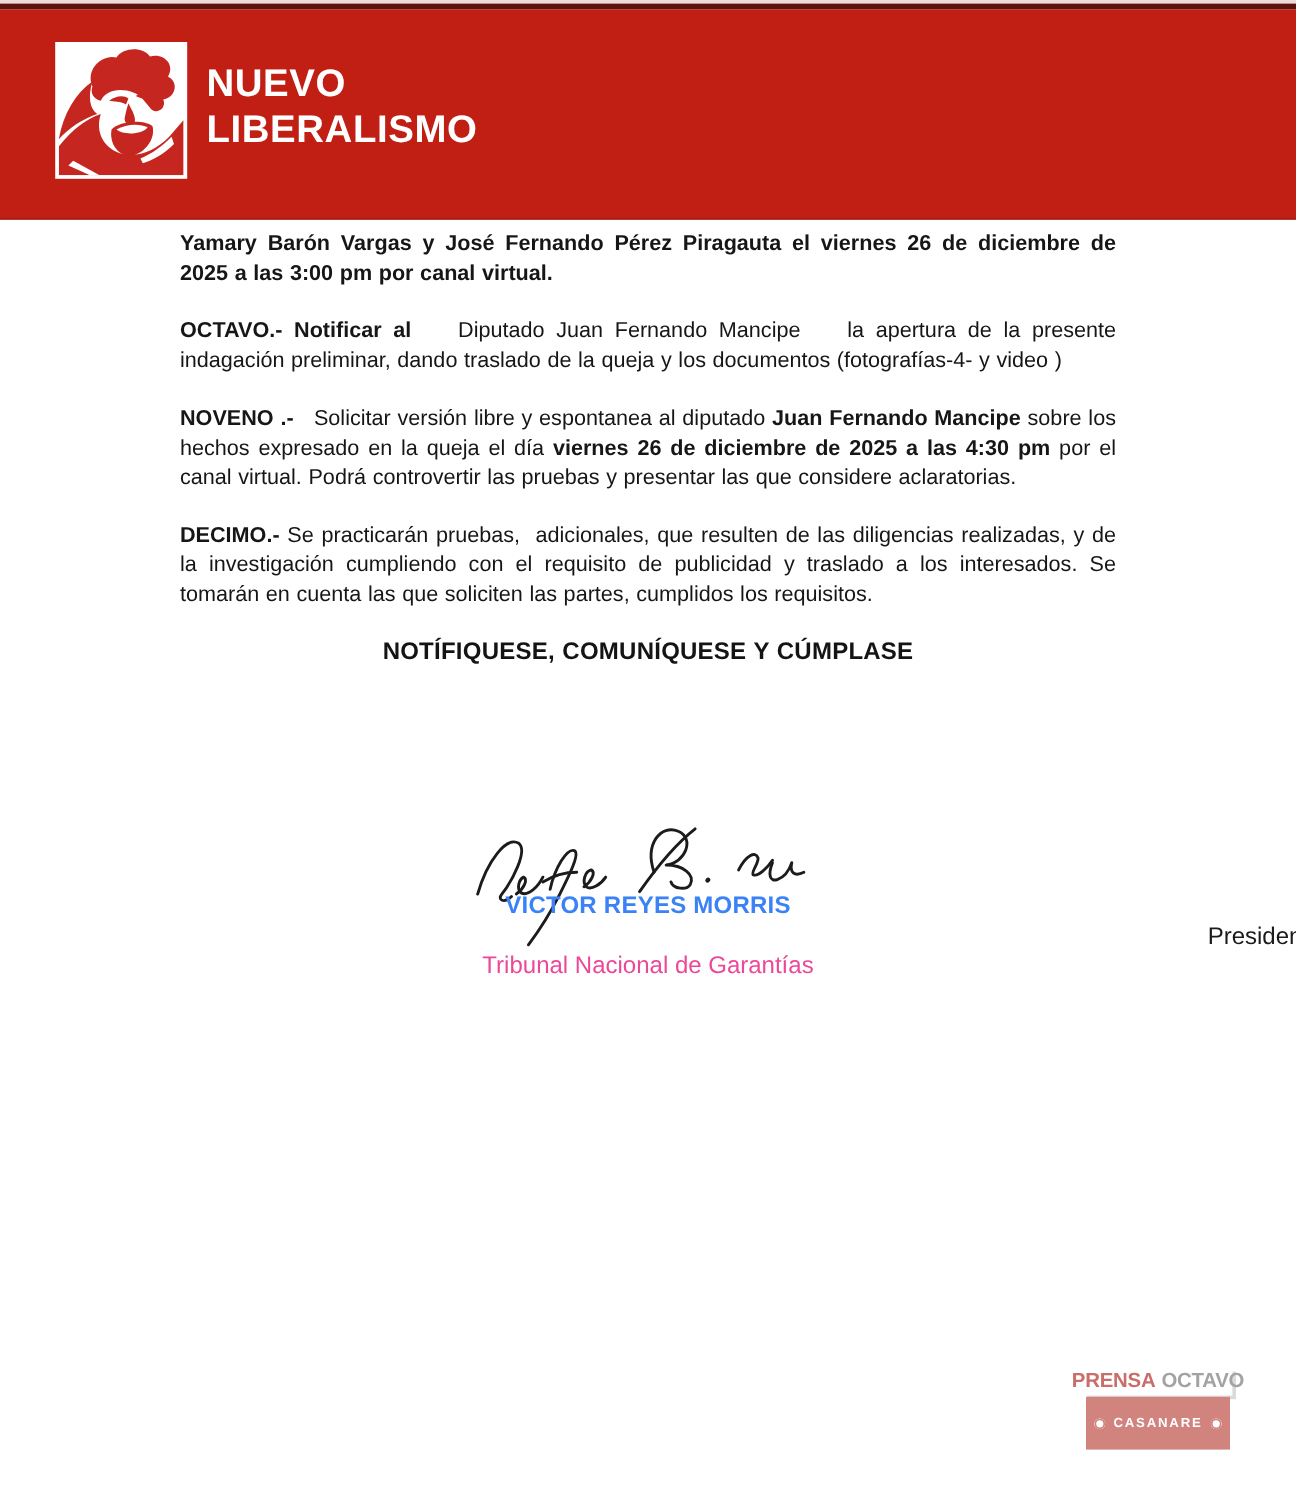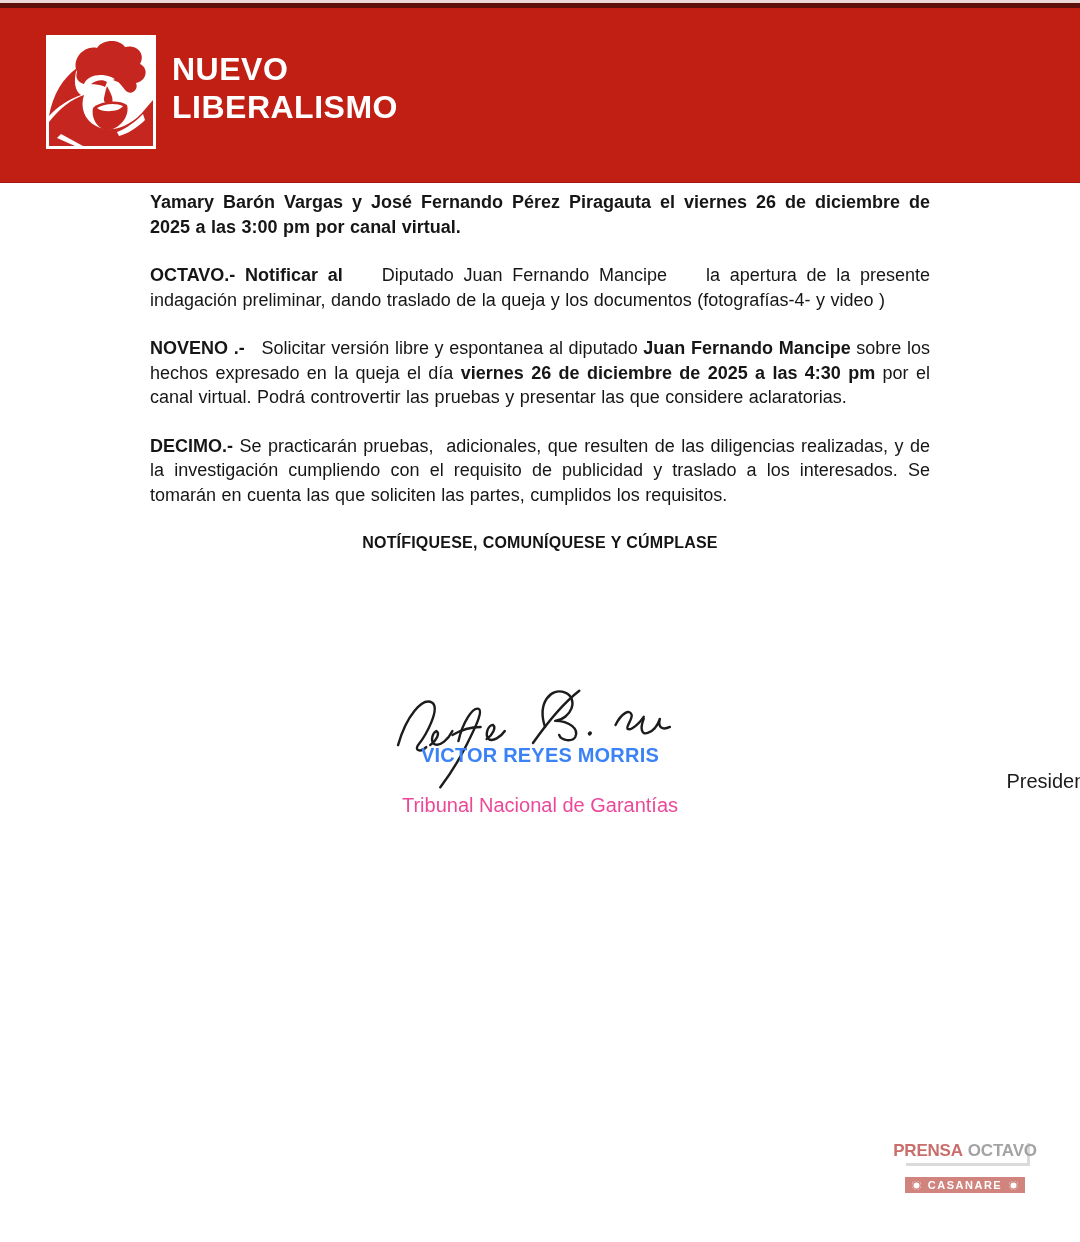--- a/index.html
+++ b/index.html
@@ -24,21 +24,21 @@
   }
   
   .content{
     position:absolute;left:150px;top:190px;width:780px;
     color:#161616;font-size:18px;line-height:24.5px;text-align:justify;
     word-spacing:.5px;
   }
   .content p{margin:0 0 24px 0;}
   .content b{font-weight:700;}
   .closing{
-    text-align:center;font-weight:700;font-size:16px;letter-spacing:.2px;
+    text-align:center;font-weight:700;font-size:20px;letter-spacing:.2px;
     margin-top:1px;color:#141414;
   }
   
   .sig-svg{position:absolute;left:392px;top:682px;width:292px;height:110px;}
   .sig-name{
     position:absolute;left:0;top:744px;width:100%;text-align:center;
     font-weight:700;font-size:20px;color:#3b82f6;letter-spacing:.2px;
   }
   .sig-title{
     position:absolute;left:0;top:770px;width:100%;text-align:right;
@@ -52,23 +52,23 @@
   .watermark{position:absolute;left:903px;top:1140px;width:124px;}
   .wm-top{
     background:#ffffff;display:flex;justify-content:center;gap:5px;
     padding:1px 4px 2px 4px;font-weight:700;font-size:17px;letter-spacing:-.2px;
     box-shadow:3px 3px 0 rgba(150,150,150,.35);
     white-space:nowrap;
   }
   .wm-prensa{color:#c96f6b;}
   .wm-libre{color:#a3a3a5;}
   .wm-bar{
-    margin:14px auto 0 auto;width:fit-content;
+    margin:1px auto 0 auto;width:fit-content;
     background:#d1837e;color:#ffffff;display:flex;align-items:center;gap:7px;
-    padding:2px 7px;font-weight:700;font-size:11px;letter-spacing:1.5px;
+    padding:16px 7px;font-weight:700;font-size:11px;letter-spacing:1.5px;
     white-space:nowrap;
   }
   .wm-circle{
     width:9px;height:9px;border-radius:50%;background:#ffffff;flex:0 0 auto;
     box-shadow:inset 0 0 0 1.5px #d1837e, inset 0 0 0 3px #ffffff;
   }
 </style>
 </head>
 <body>
 

